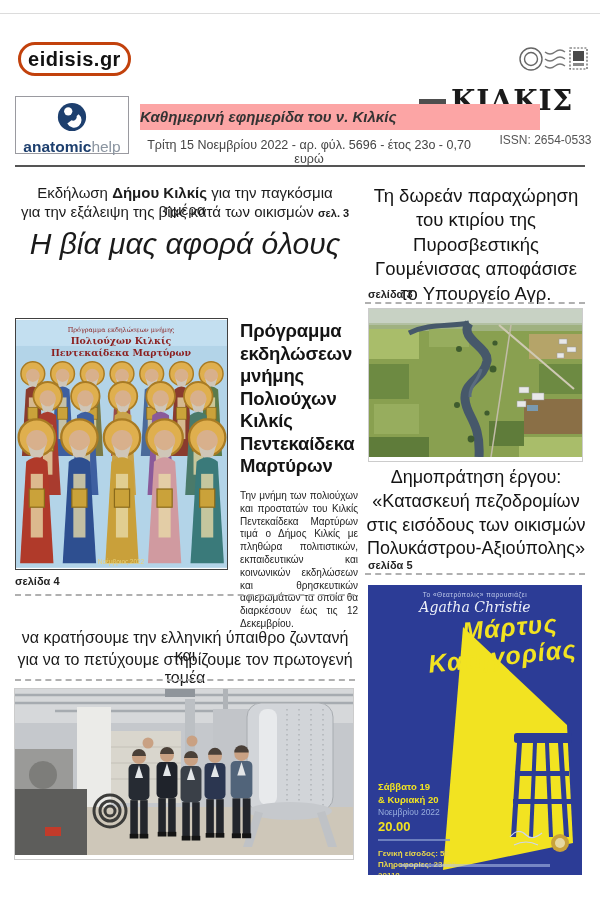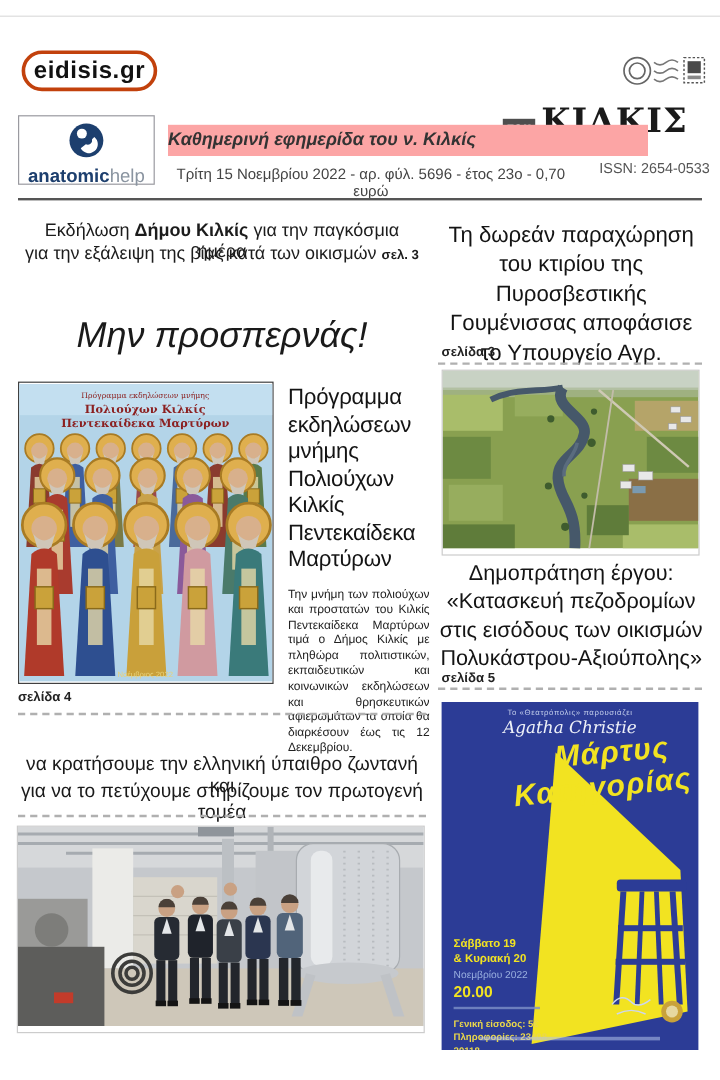--- a/index.html
+++ b/index.html
@@ -34,21 +34,21 @@
   .pref { font-weight:bold; font-size:11px; color:#222; }
   .dash { border-top:2px dashed #b0b0b0; }
 
   
   .kicker { left:15px; width:340px; font-size:15px; color:#1c1c1c; }
   .kicker b { font-weight:bold; }
   .kicker .small { font-size:11px; font-weight:bold; }
   .bigHead { left:15px; width:340px; font-style:italic; font-size:30px; color:#1a1a1a; }
   .iconImg { left:15px; top:318px; width:213px; height:252px; border:1px solid #404040; }
   .martyrsCol { left:240px; top:320px; width:118px; }
-  .martyrsHead { font-weight:normal; font-size:18.5px; line-height:1.22; color:#141414; letter-spacing:-.2px; }
+  .martyrsHead { font-weight:bold; font-size:18.5px; line-height:1.22; color:#141414; letter-spacing:-.2px; }
   .martyrsBody { margin-top:12px; font-size:10px; line-height:1.28; color:#222; text-align:justify; }
   .geo { left:15px; width:340px; font-size:16px; color:#1a1a1a; }
   .photo { border:1px solid #ccc; }
 
   
   .rHead { left:365px; width:222px; font-size:18.5px; line-height:1.32; color:#141414; text-align:center; }
   .poster { left:368px; top:585px; width:214px; height:290px; background:#2c3c96; overflow:hidden; }
   .presenter { left:0; right:0; top:6px; text-align:center; font-size:6.5px; color:#c2cdeb; letter-spacing:.5px; }
   .author { left:0; right:0; top:14px; text-align:center; font-family:"DejaVu Serif", serif; font-style:italic;
             font-size:14px; color:#eef1f8; }
@@ -108,21 +108,21 @@
   <div class="abs dateline">Τρίτη 15 Νοεμβρίου 2022 - αρ. φύλ. 5696 - έτος 23ο - 0,70 ευρώ</div>
   <div class="abs issn">ISSN: 2654-0533</div>
   <div class="abs headrule"></div>
 
   <div class="abs kicker center" style="top:184px;">
     <span>Εκδήλωση </span><b>Δήμου Κιλκίς</b><span> για την παγκόσμια ημέρα</span>
   </div>
   <div class="abs kicker center" style="top:203px;">
     <span>για την εξάλειψη της βίας κατά των οικισμών </span><span class="small">σελ. 3</span>
   </div>
-  <div class="abs bigHead center" style="top:263px;">Μην προσπερνάς!</div>
+  <div class="abs bigHead center" style="top:227px;">Η βία μας αφορά όλους</div>
 
   <div class="abs iconImg">
     <svg width="211" height="250" viewBox="0 0 213 250">
       <rect width="213" height="250" fill="#b3d4e8"></rect>
       <rect width="213" height="26" fill="#c3dff0"></rect>
       <symbol id="saint" viewBox="0 0 30 100">
         <circle cx="15" cy="14" r="12" fill="#dfaf4e" stroke="#a87b24" stroke-width="1.5"></circle>
         <circle cx="15" cy="16" r="7" fill="#d8b08c"></circle>
         <path d="M9,19 q6,7 12,0 l-2,7 q-4,4 -8,0 z" fill="#cfc6b8"></path>
         <path d="M4,97 L8,30 q7,-6 14,0 L26,97 z" fill="currentColor"></path>

